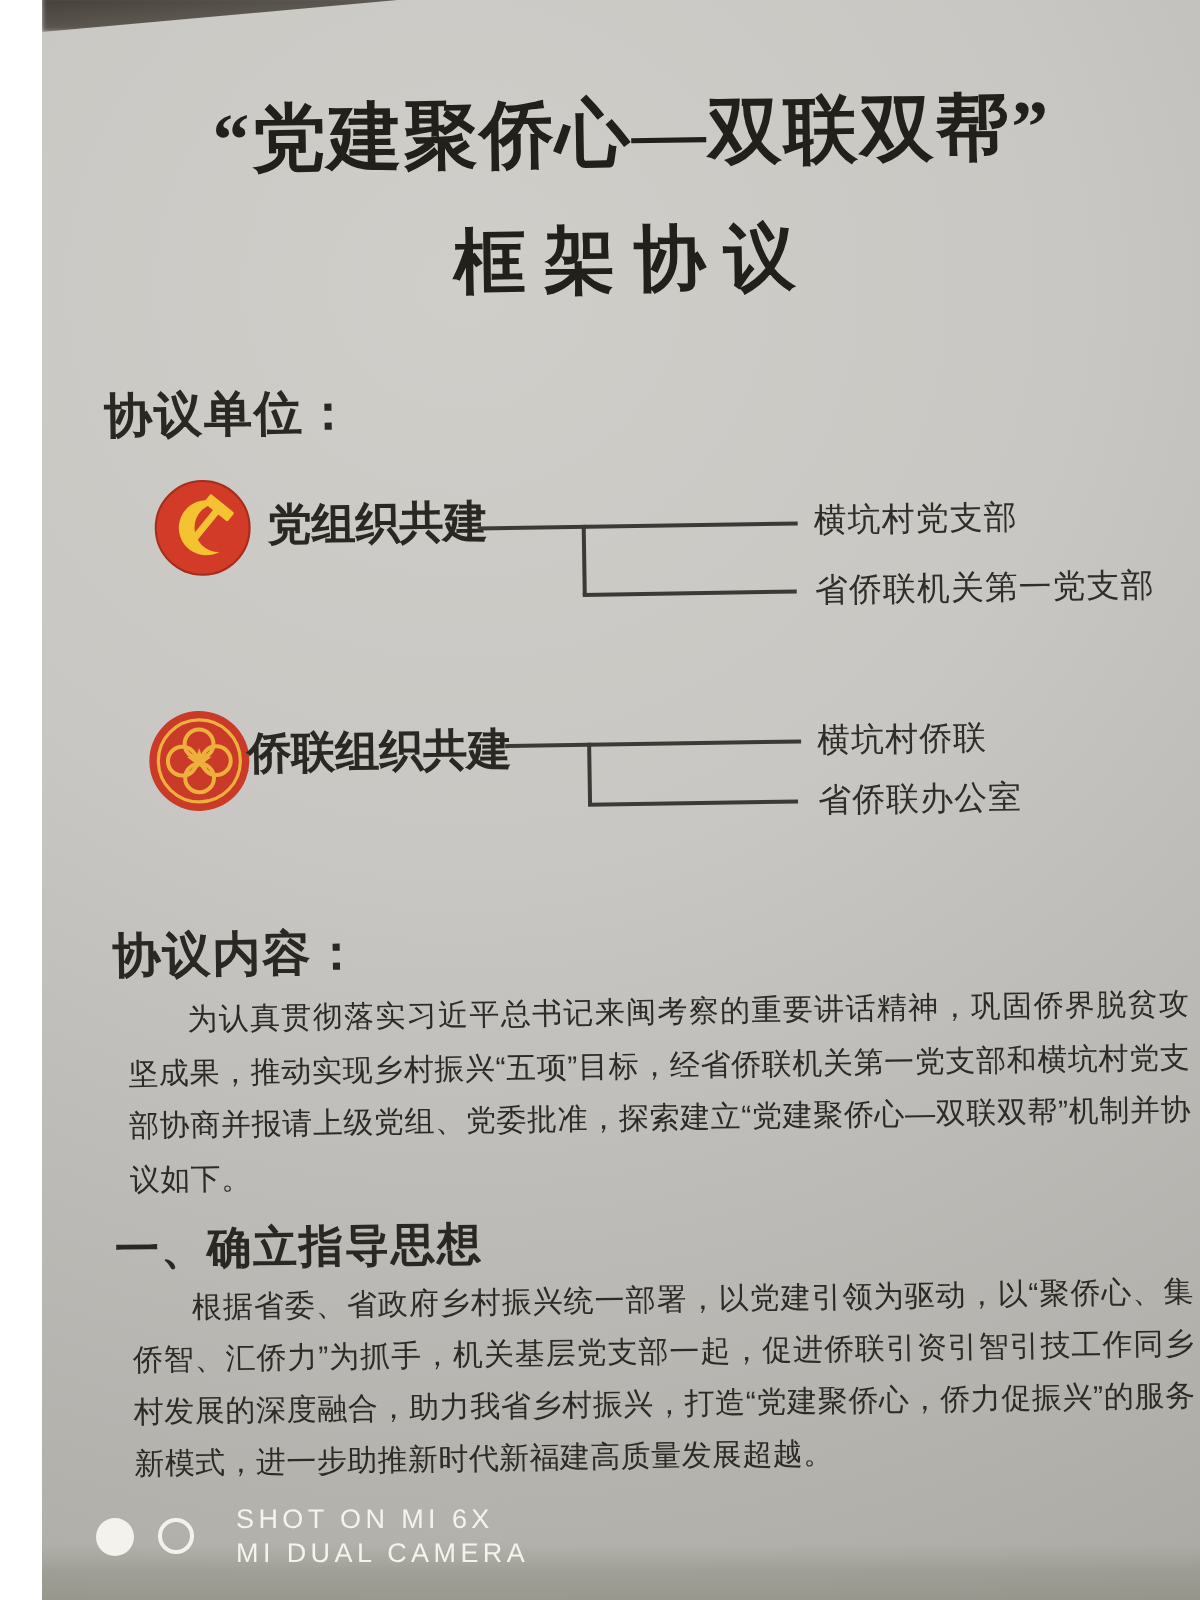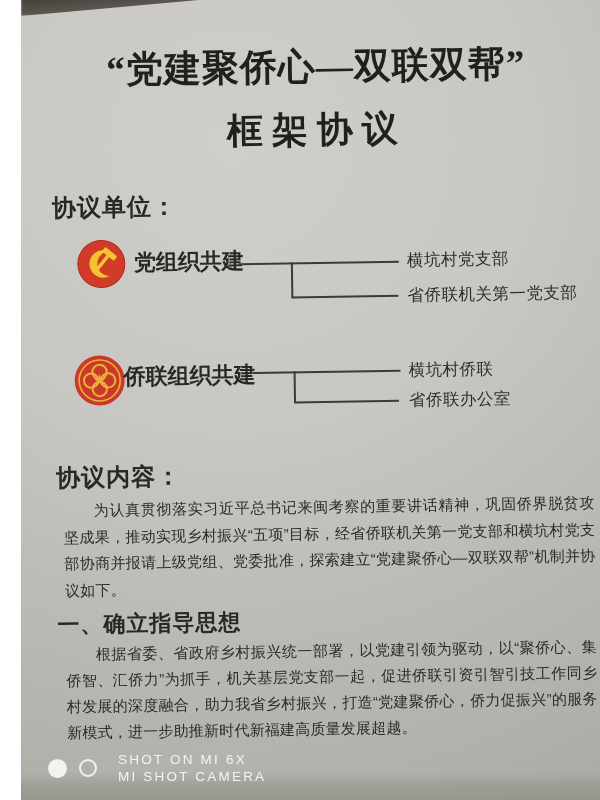--- a/index.html
+++ b/index.html
@@ -114,16 +114,16 @@
     <p class="para para2">根据省委、省政府乡村振兴统一部署，以党建引领为驱动，以“聚侨心、集侨智、汇侨力”为抓手，机关基层党支部一起，促进侨联引资引智引技工作同乡村发展的深度融合，助力我省乡村振兴，打造“党建聚侨心，侨力促振兴”的服务新模式，进一步助推新时代新福建高质量发展超越。</p>
 
   </div>
 
   <div class="bottom-band"></div>
 
   <div class="watermark">
     <div class="wm-dot"></div>
     <div class="wm-ring"></div>
     <div class="wm-t1">SHOT ON MI 6X</div>
-    <div class="wm-t2">MI SHOT CAMERA</div>
+    <div class="wm-t2">MI DUAL CAMERA</div>
   </div>
 
 </div>
 
 </body></html>

